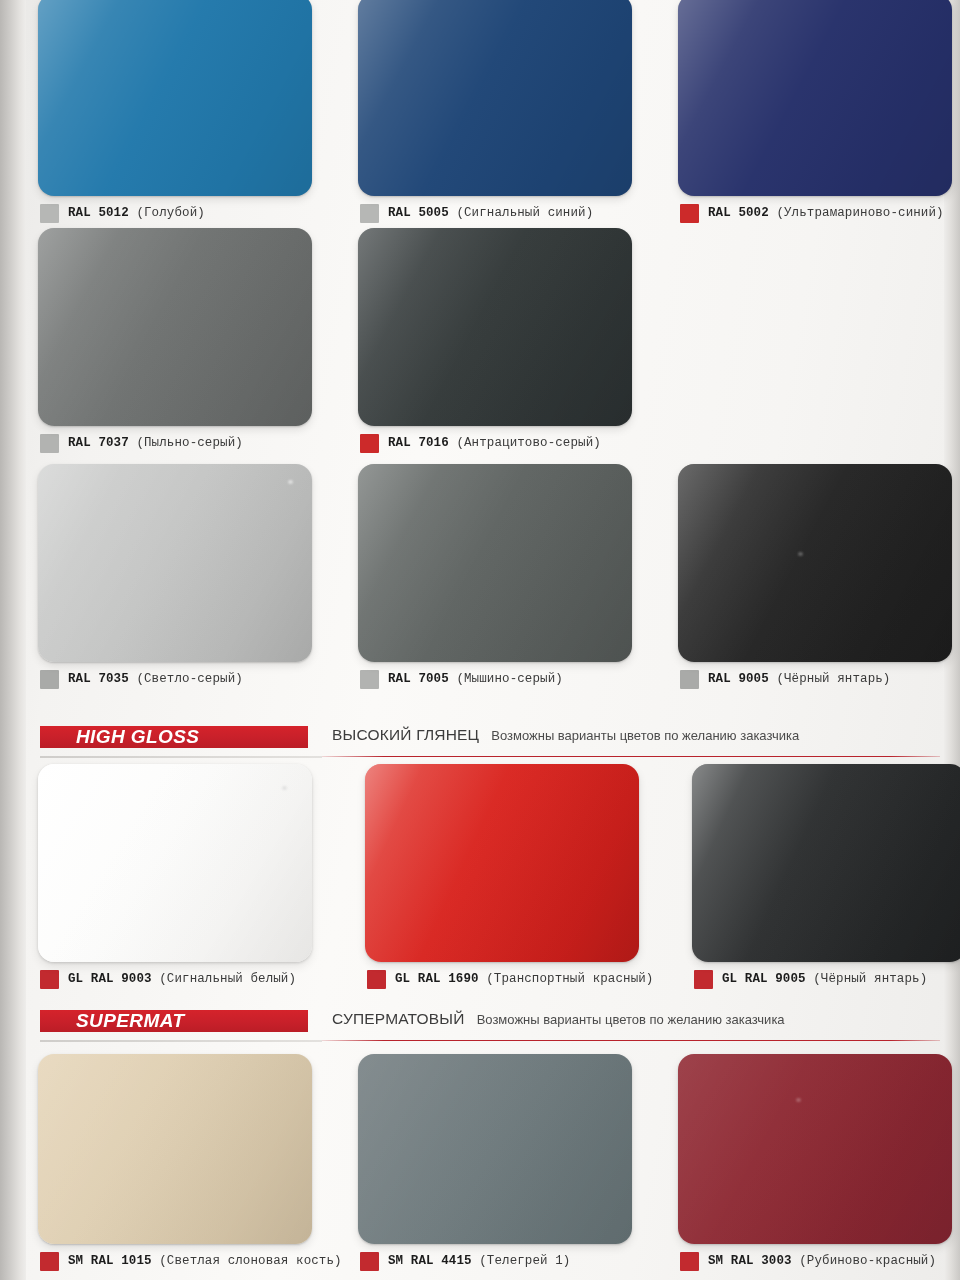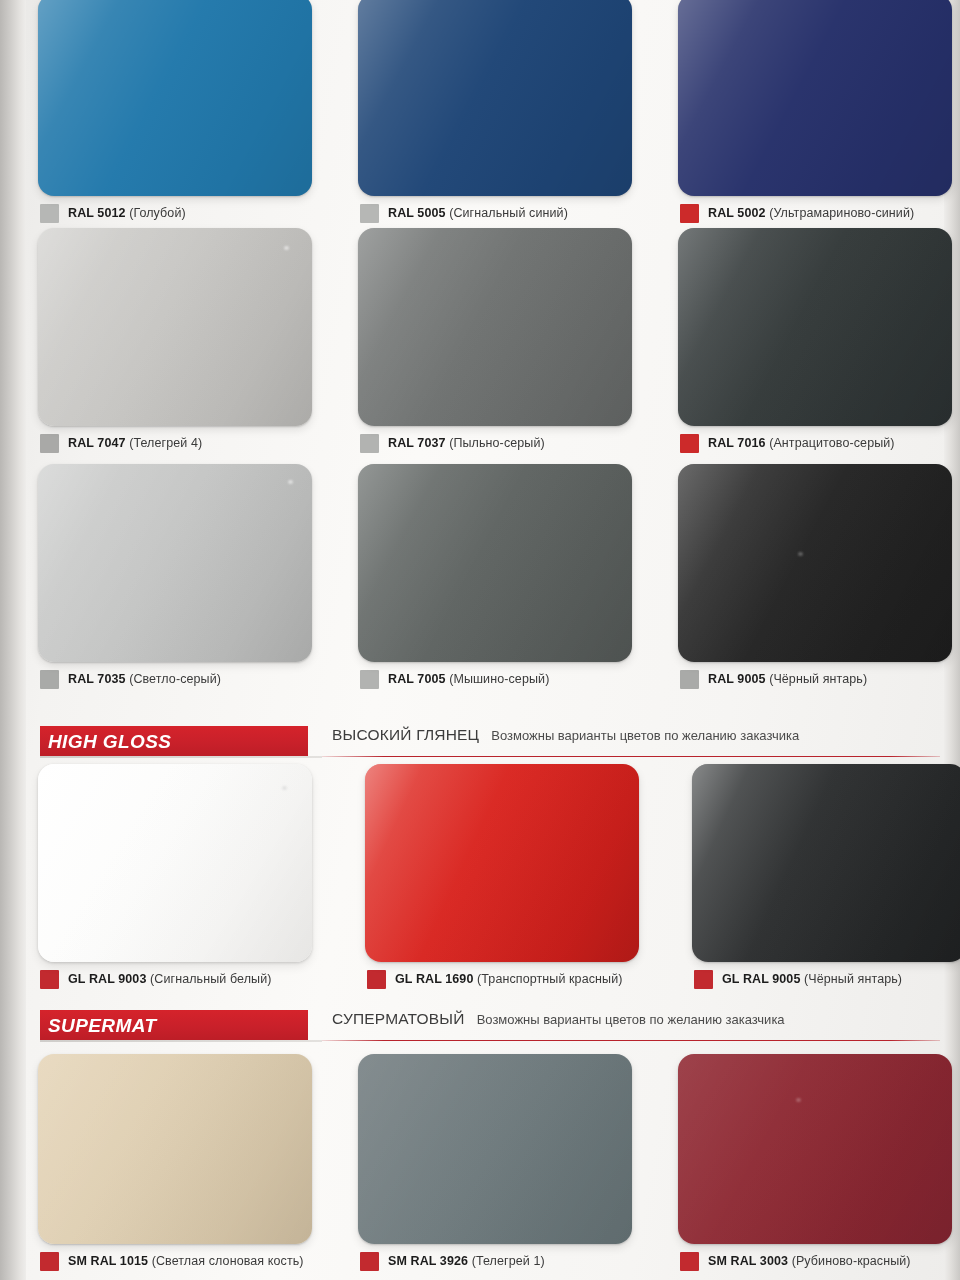--- a/index.html
+++ b/index.html
@@ -48,20 +48,21 @@
     top: 0;
     bottom: 0;
   }
 
   
   .grid-row {
     position: absolute;
     left: 0;
     right: 0;
     display: flex;
+    font-family: Liberation Mono, monospace;
   }
 
   .cell {
     position: relative;
     width: 320px;
     flex: 0 0 320px;
   }
 
   .swatch {
     position: relative;
@@ -150,26 +151,26 @@
   .banner {
     position: absolute;
     left: 0;
     right: 0;
     height: 40px;
   }
   .banner .bar {
     position: absolute;
     left: 14px;
     top: 0;
-    height: 32px;
+    height: 22px;
     width: 268px;
     background: linear-gradient(180deg, #d5232b 0%, #c8202a 55%, #bb1d26 100%);
     display: flex;
     align-items: center;
-    padding-left: 8px;
+    padding-left: 36px;
     clip-path: polygon(0 0, 100% 0, 100% 100%, 0 100%);
   }
   .banner .bar::after {
     content: "";
     position: absolute;
     right: -18px;
     top: 0;
     width: 18px;
     height: 100%;
     background: linear-gradient(180deg, #d5232b 0%, #bb1d26 100%);
@@ -257,30 +258,20 @@
           <div class="gloss"></div>
         </div>
         <div class="label">
           <span class="chip" style="background:#cc2a2a;"></span>
           <span class="txt"><span class="code">RAL 5002</span> <span class="name">(Ультрамариново-синий)</span></span>
         </div>
       </div>
     </div>
 
     <div class="grid-row" style="top:228px;">
-      <div class="cell">
-        <div class="swatch" style="background:linear-gradient(125deg,#cfcecb 0%,#c7c6c3 45%,#bfbebb 100%); height:198px;">
-          <div class="gloss"></div>
-          <div class="spec" style="left:246px; top:18px;"></div>
-        </div>
-        <div class="label">
-          <span class="chip" style="background:#a9a9a7;"></span>
-          <span class="txt"><span class="code">RAL 7047</span> <span class="name">(Телегрей 4)</span></span>
-        </div>
-      </div>
 
       <div class="cell">
         <div class="swatch" style="background:linear-gradient(125deg,#757877 0%,#6e7170 50%,#676a69 100%); height:198px;">
           <div class="gloss"></div>
         </div>
         <div class="label">
           <span class="chip" style="background:#b2b3b1;"></span>
           <span class="txt"><span class="code">RAL 7037</span> <span class="name">(Пыльно-серый)</span></span>
         </div>
       </div>
@@ -397,21 +388,21 @@
           <span class="txt"><span class="code">SM RAL 1015</span> <span class="name">(Светлая слоновая кость)</span></span>
         </div>
       </div>
 
       <div class="cell">
         <div class="swatch matte" style="background:linear-gradient(125deg,#757f82 0%,#6e7a7d 50%,#667376 100%); height:190px;">
           <div class="gloss"></div>
         </div>
         <div class="label">
           <span class="chip" style="background:#c22a2f;"></span>
-          <span class="txt"><span class="code">SM RAL 3926</span> <span class="name">(Телегрей 1)</span></span>
+          <span class="txt"><span class="code">SM RAL 4415</span> <span class="name">(Телегрей 1)</span></span>
         </div>
       </div>
 
       <div class="cell">
         <div class="swatch matte" style="background:linear-gradient(125deg,#922b35 0%,#8b2731 50%,#822430 100%); height:190px;">
           <div class="gloss"></div>
           <div class="spec" style="left:118px; top:44px; opacity:0.45;"></div>
         </div>
         <div class="label">
           <span class="chip" style="background:#c22a2f;"></span>

